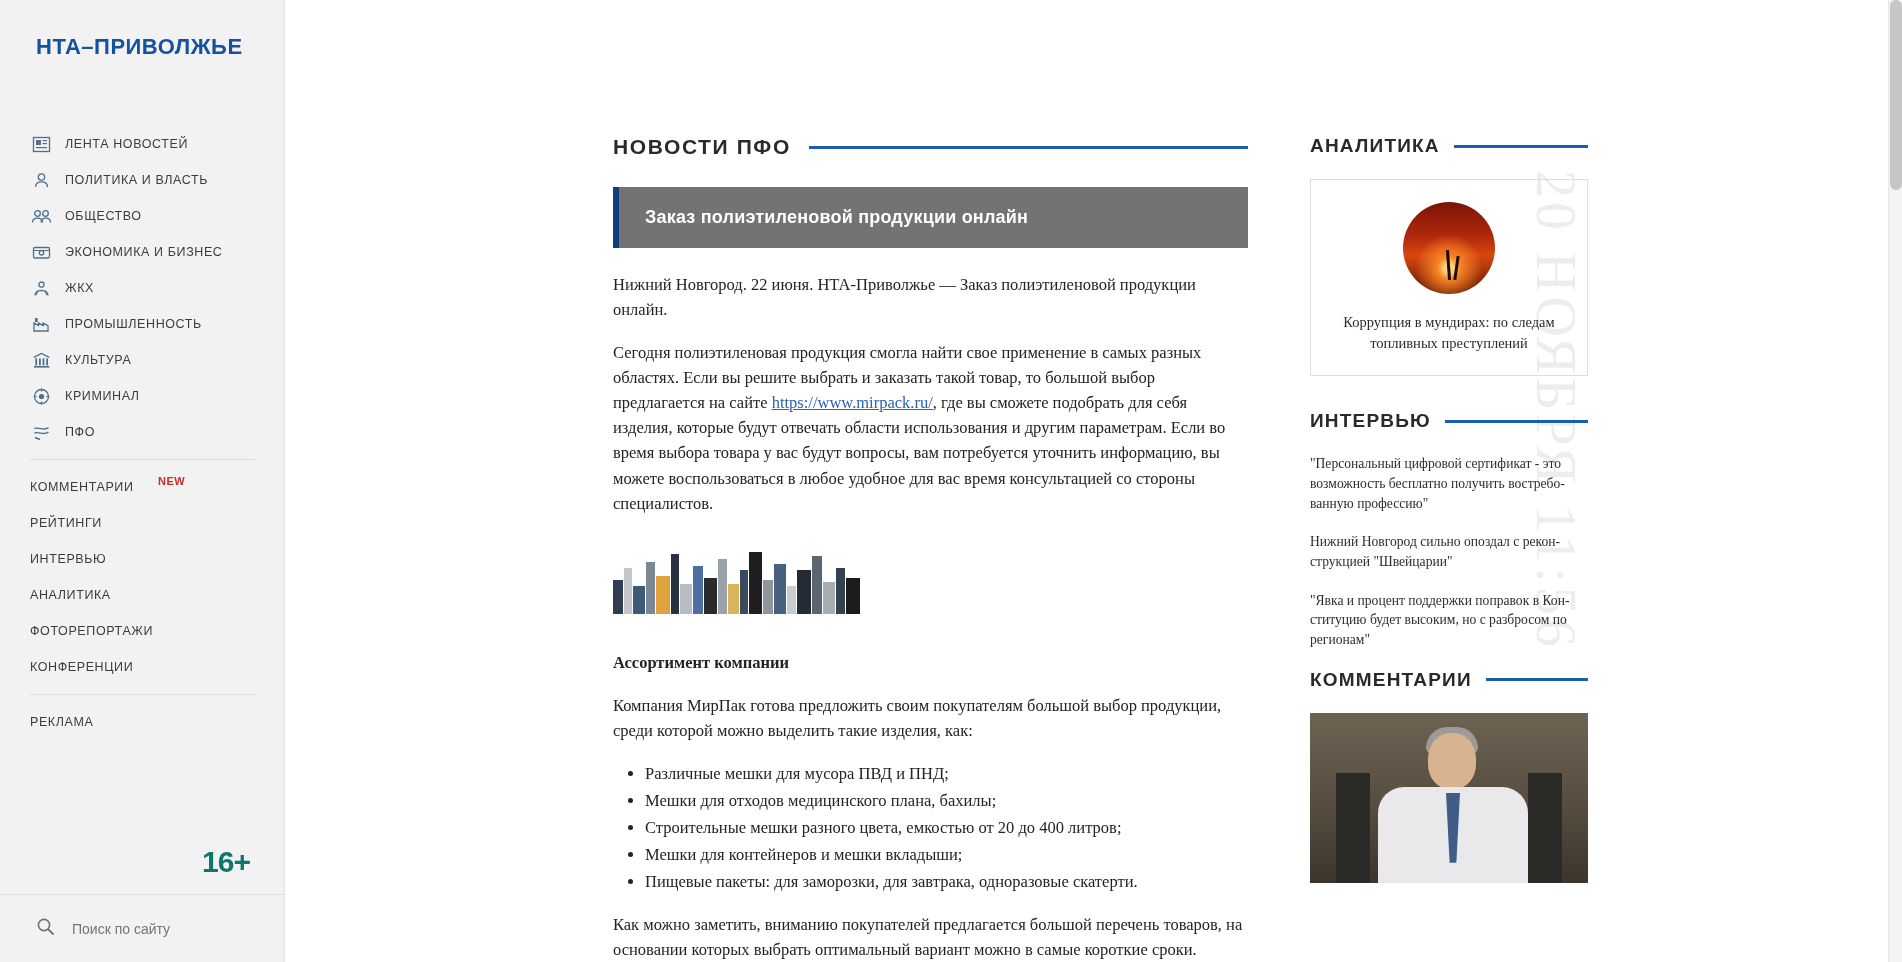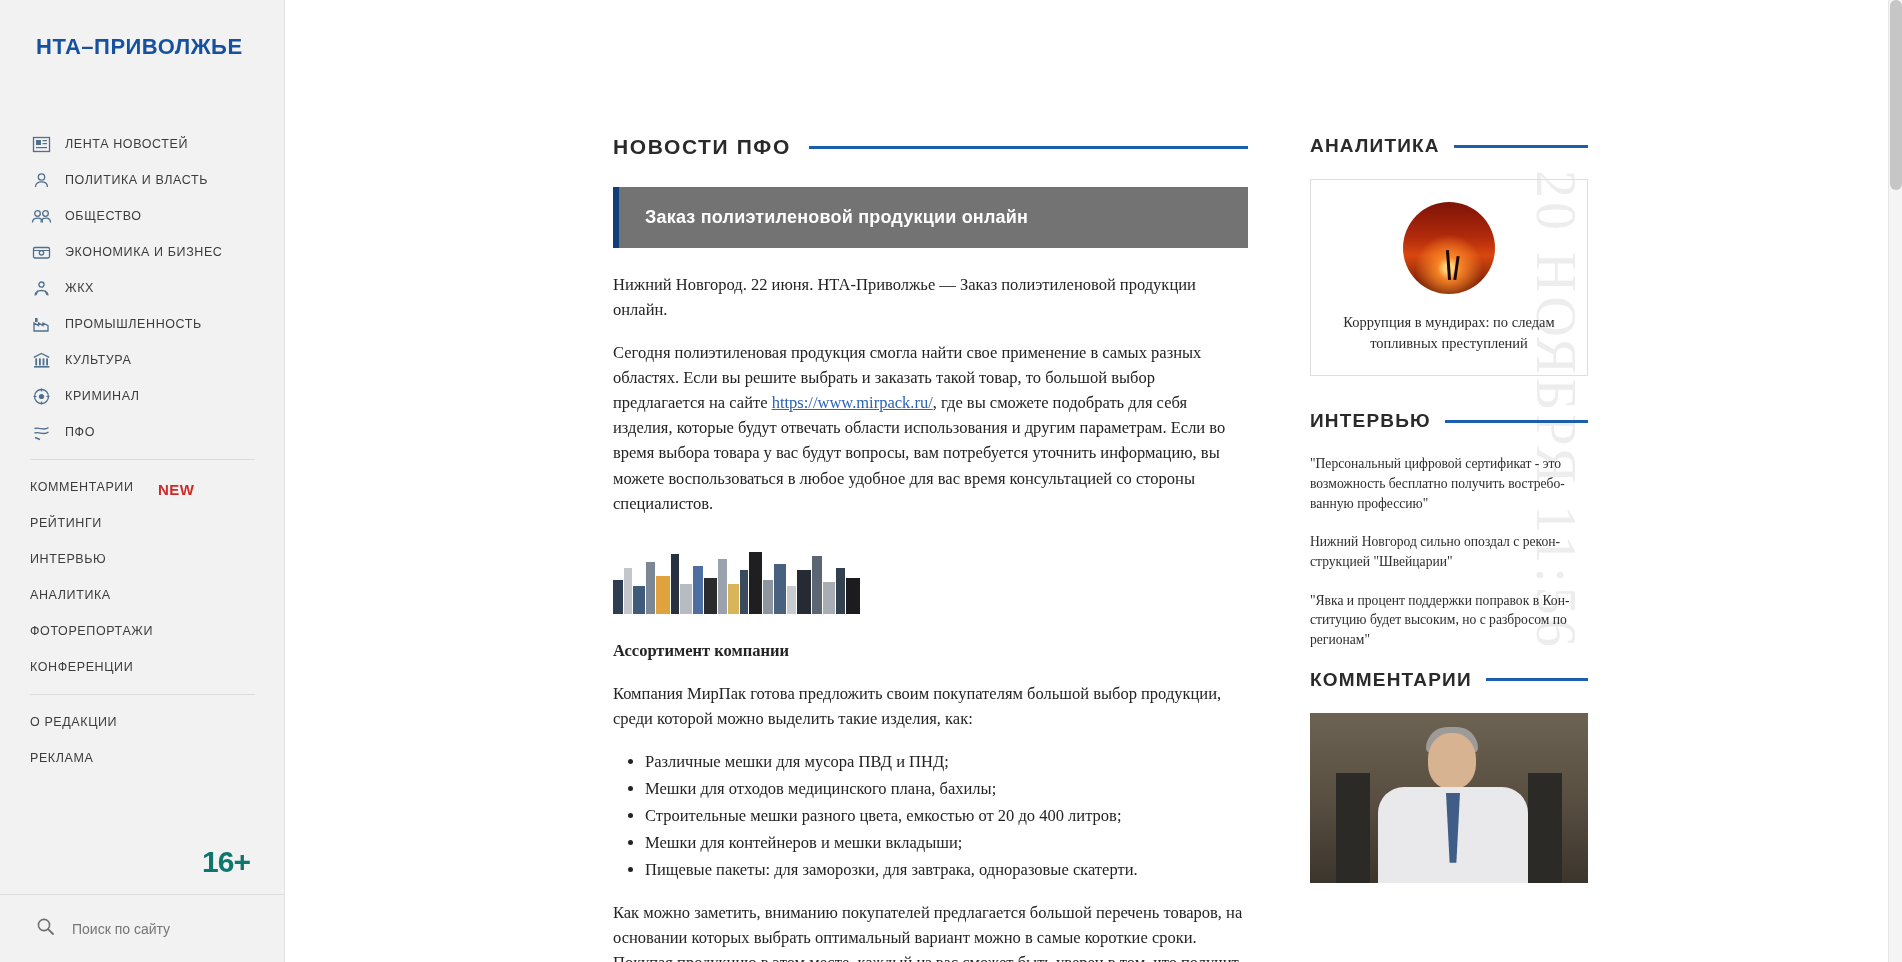--- a/index.html
+++ b/index.html
@@ -75,23 +75,23 @@
     cursor: pointer;
   }
   .nav-mid .lbl2 {
     font-size: 12.5px;
     letter-spacing: 0.6px;
     color: #3c3c3c;
     text-transform: uppercase;
   }
   .badge-new {
     position: absolute;
-    top: 12px;
+    top: 6px;
     left: 128px;
-    font-size: 15px;
+    font-size: 11px;
     color: #cf2a2a;
     font-weight: bold;
     letter-spacing: 0.5px;
   }
   .age-mark {
     position: absolute;
     right: 34px;
     top: 845px;
     font-size: 30px;
     color: #0f766e;
@@ -184,21 +184,21 @@
   }
   .article-body {
     padding-top: 24px;
     font-family: "Liberation Serif", serif;
     font-size: 16.5px;
     line-height: 1.52;
     color: #232323;
   }
   .article-body p { margin: 0 0 18px 0; }
   .article-body a { color: #2b62b5; }
-  .article-body .sub { font-weight: bold; margin-top: 24px; }
+  .article-body .sub { font-weight: bold; margin-top: 36px; }
   .article-body ul {
     margin: 0 0 18px 0;
     padding-left: 32px;
   }
   .article-body li { margin-bottom: 2px; }
 
   .prod-img {
     width: 250px; height: 80px;
     margin: 14px 0 24px 0;
     position: relative;
@@ -474,23 +474,20 @@
         <span class="lbl2">ФОТОРЕПОРТАЖИ</span>
       </div>
       <div class="nav-item2">
         <span class="lbl2">КОНФЕРЕНЦИИ</span>
       </div>
     </nav>
 
     <div class="nav-sep"></div>
 
     <nav class="nav-mid">
-      <div class="nav-item2">
-        <span class="lbl2">О РЕДАКЦИИ</span>
-      </div>
       <div class="nav-item2">
         <span class="lbl2">РЕКЛАМА</span>
       </div>
     </nav>
 
     <div class="age-mark">16+</div>
 
     <div class="search-row">
       <span>
         <svg width="19" height="19" viewBox="0 0 19 19">

